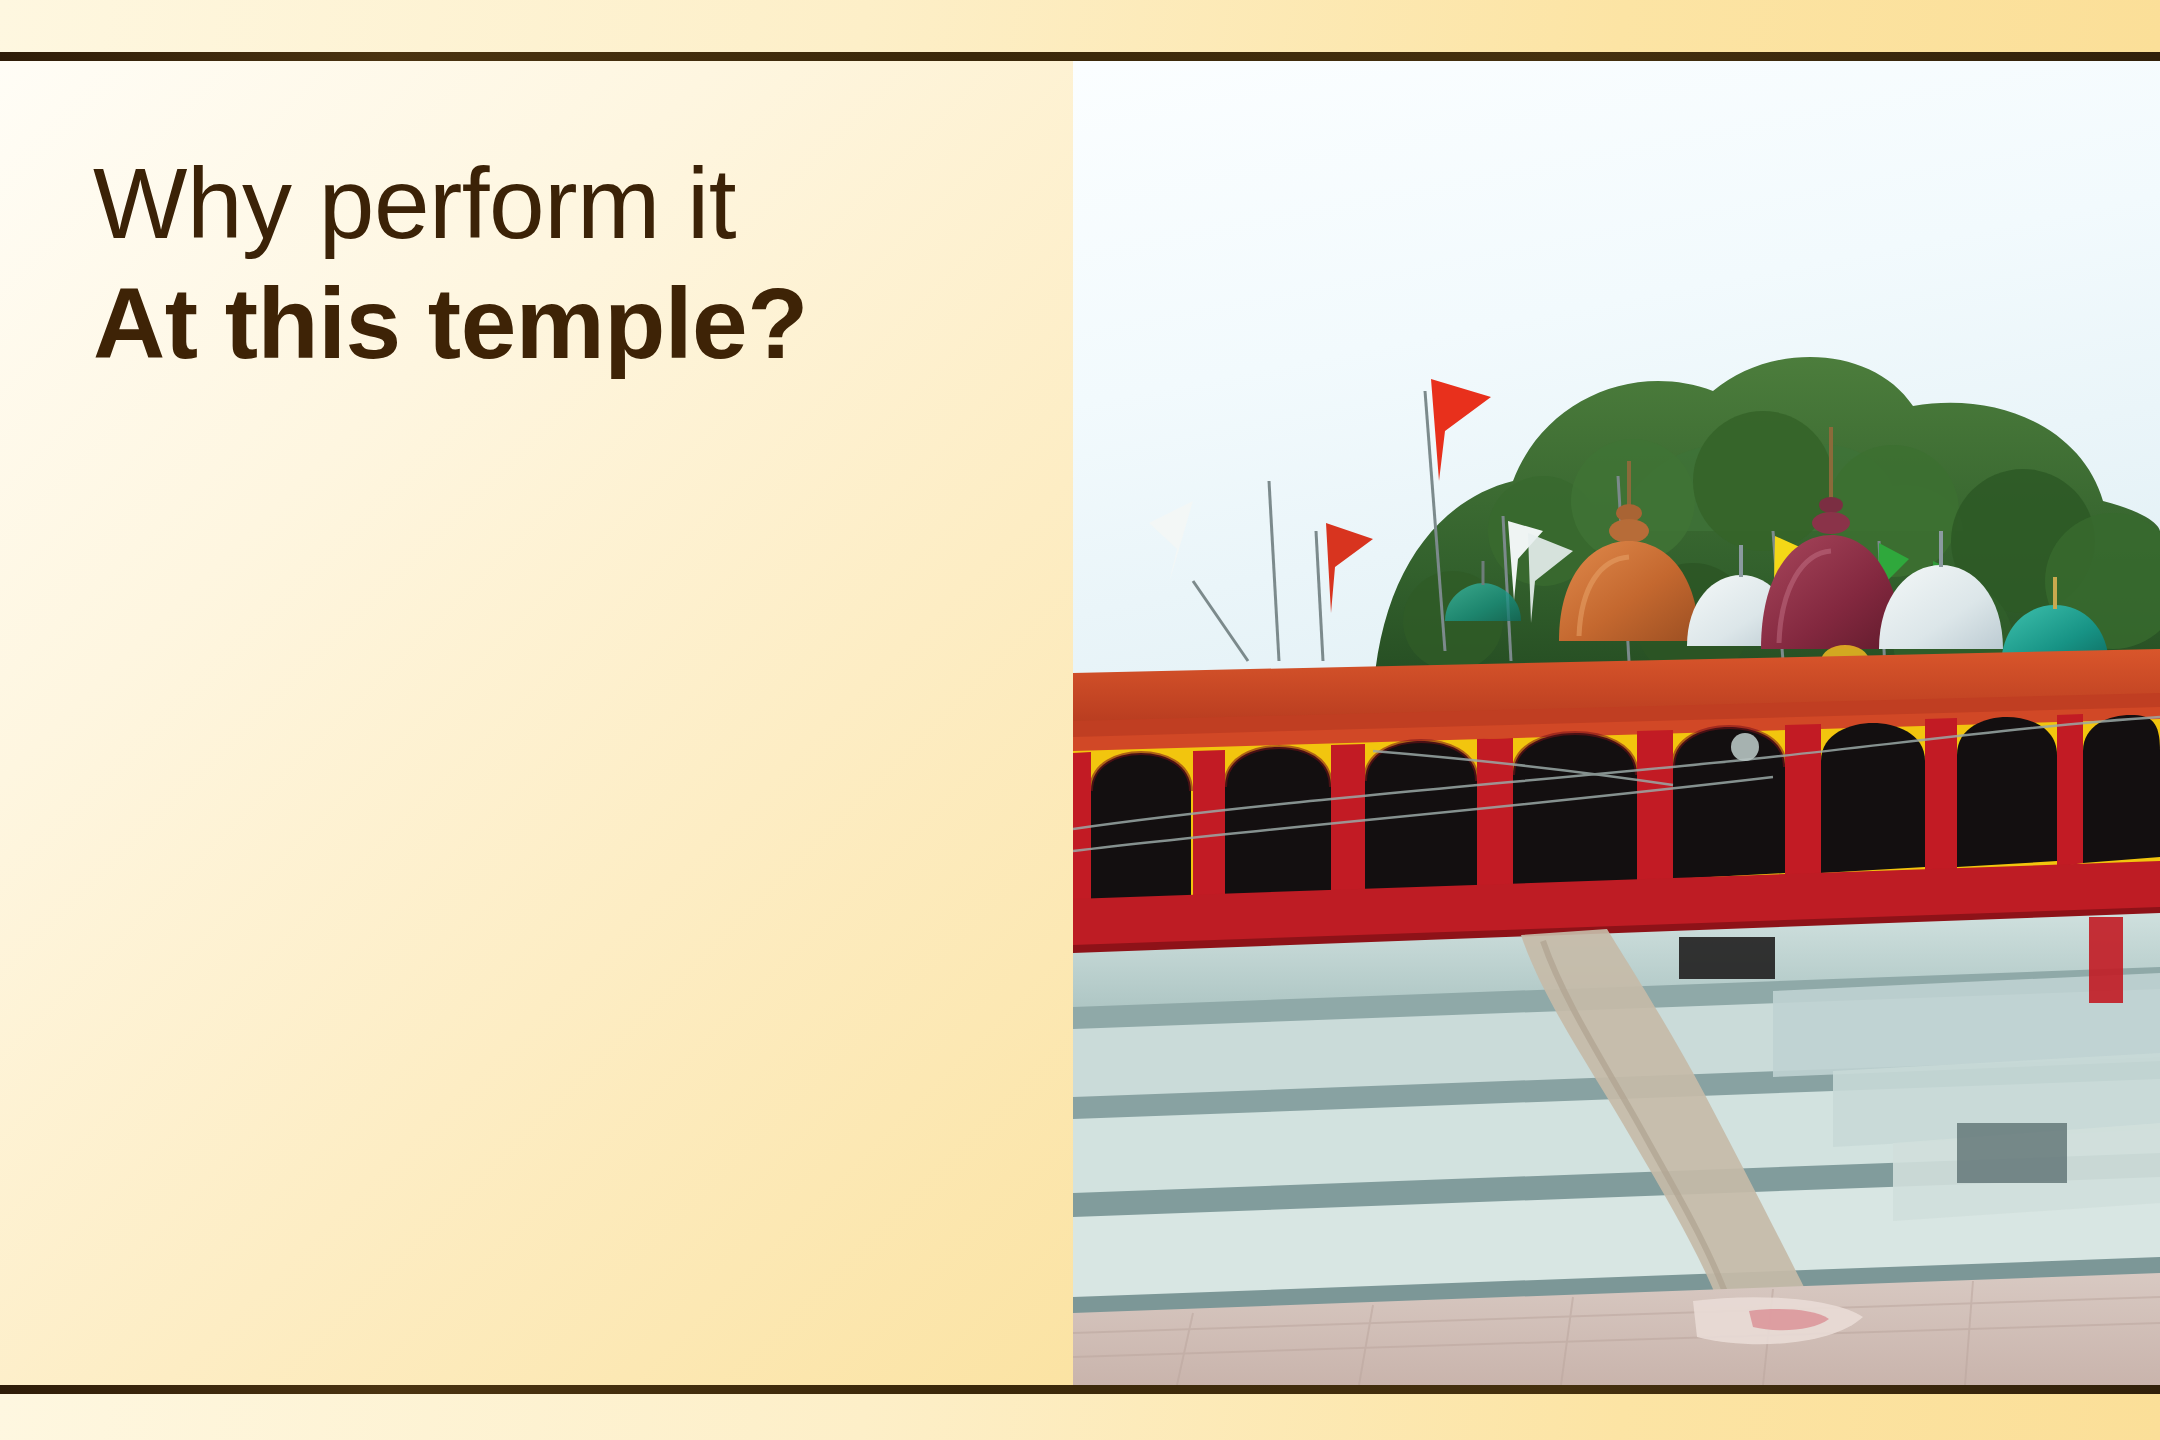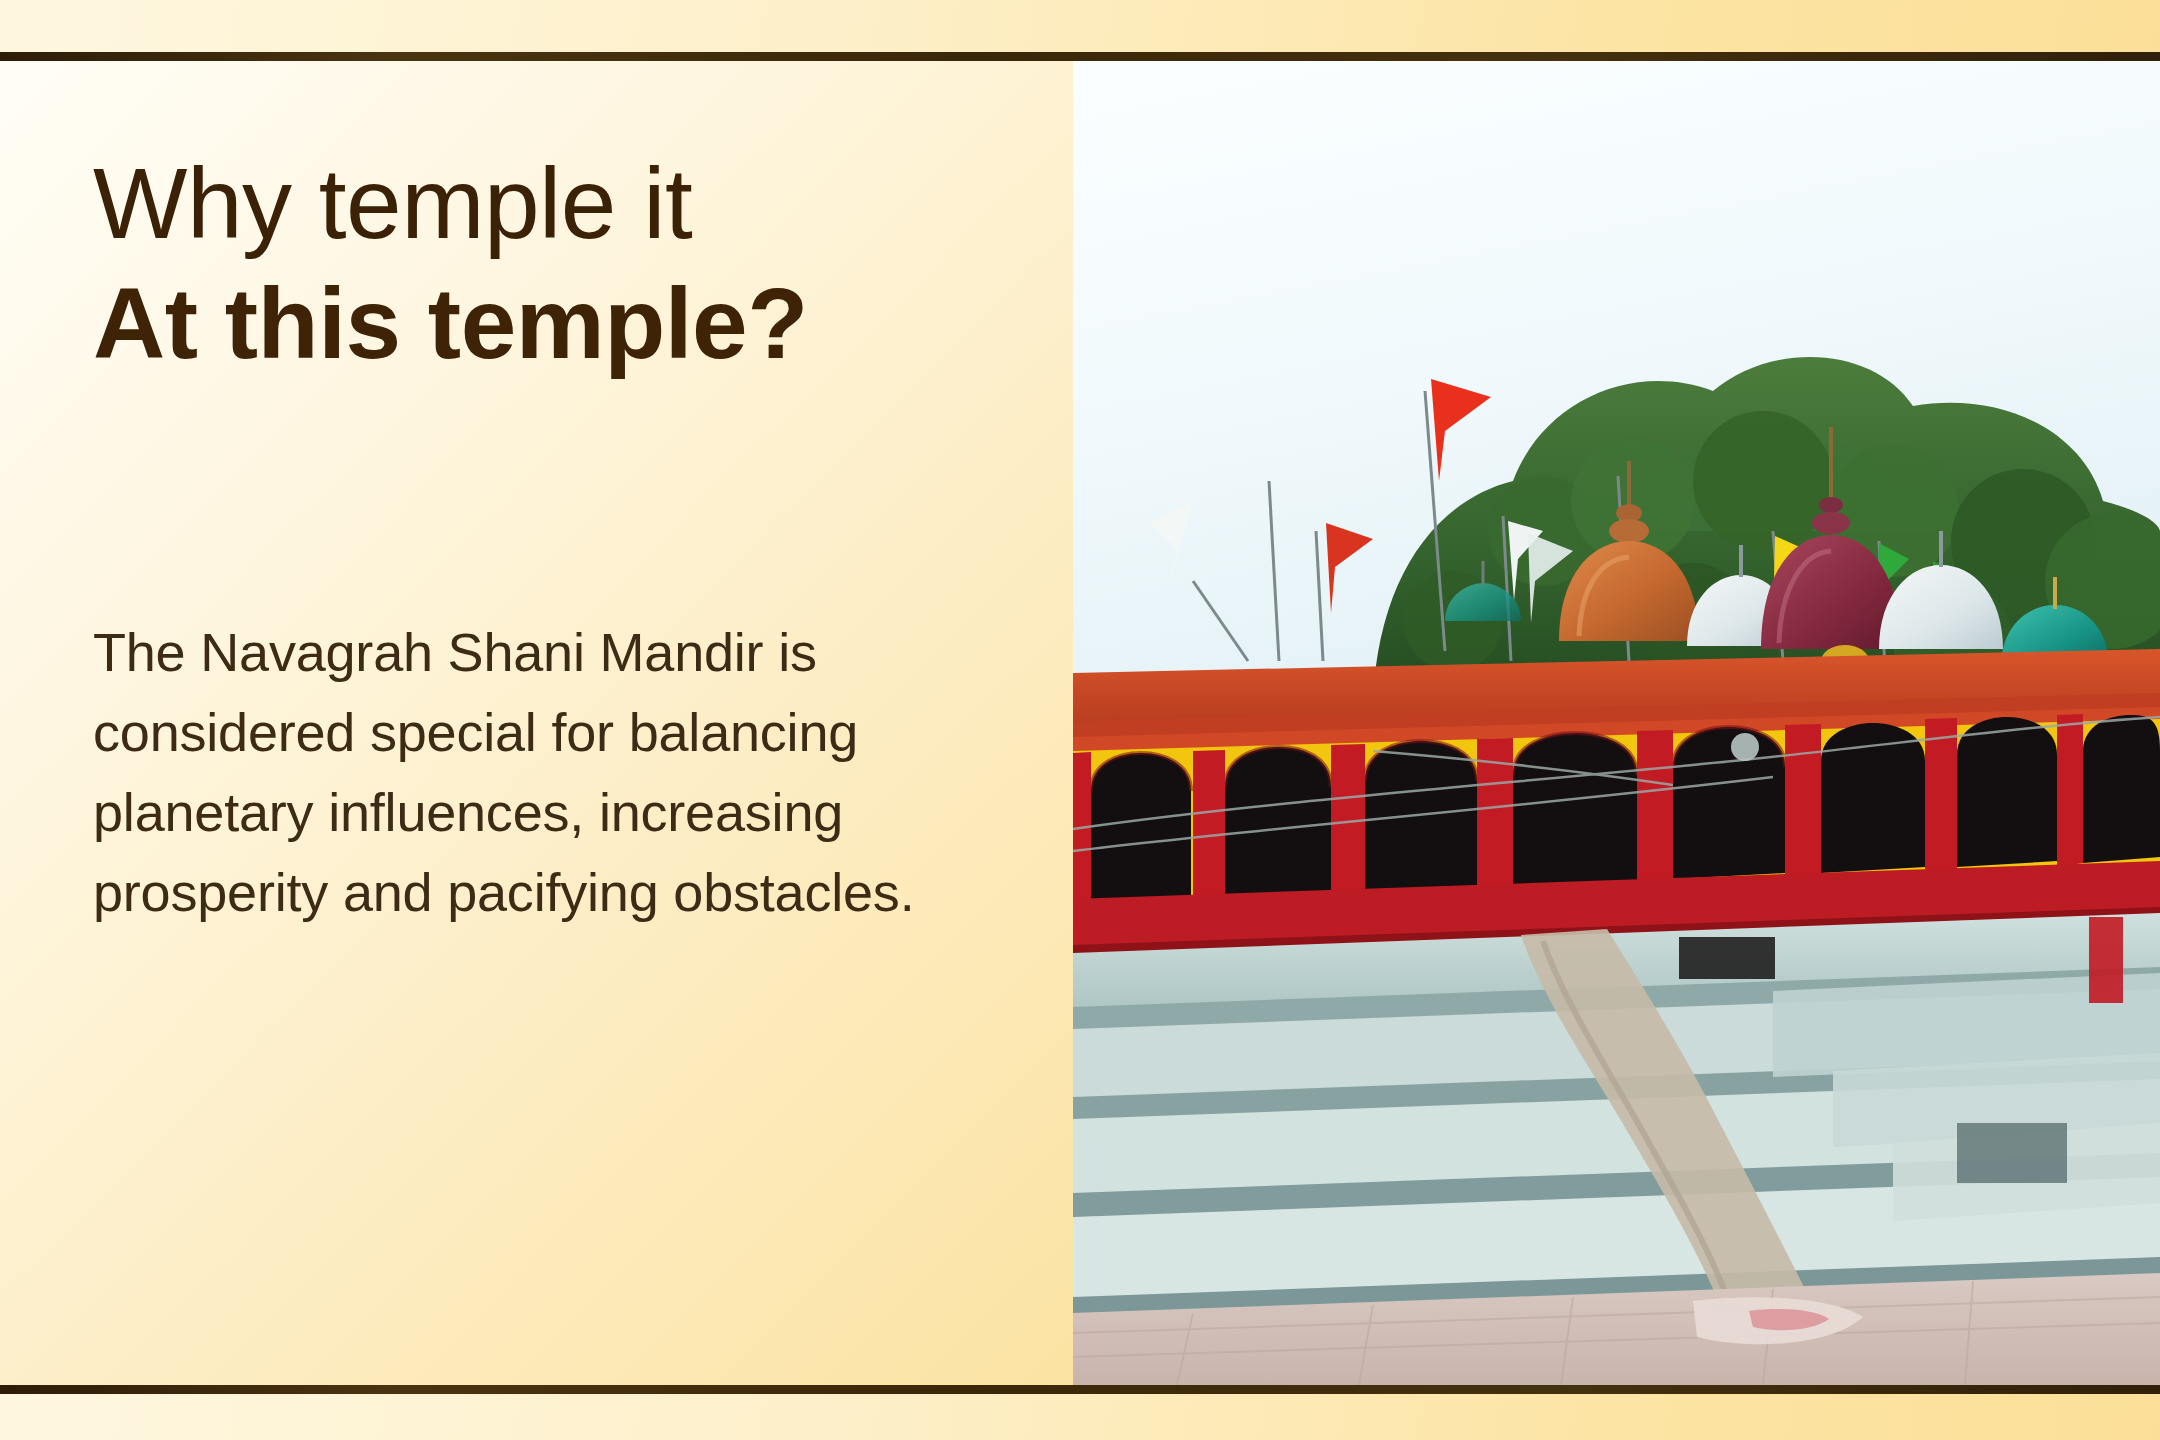--- a/index.html
+++ b/index.html
@@ -58,24 +58,23 @@
 </head>
 <body>
 
 <div id="slide">
 
   <div class="band top"></div>
   <div class="rule top"></div>
 
   <div class="text-panel">
     <div class="headline">
-      <span class="h-line1">Why temple it</span>
+      <span class="h-line1">Why perform it</span>
       <span class="h-line2">At this temple?</span>
     </div>
-    <p class="body-copy">The Navagrah Shani Mandir is considered special for balancing planetary influences, increasing prosperity and pacifying obstacles.</p>
   </div>
 
   <div class="photo">
     <svg viewBox="0 0 1087 1324" preserveAspectRatio="xMidYMid slice">
       <defs>
         <linearGradient id="skyG" x1="0" y1="0" x2="0.3" y2="1">
           <stop offset="0%" stop-color="#FBFEFF"></stop>
           <stop offset="45%" stop-color="#F2FAFD"></stop>
           <stop offset="100%" stop-color="#E2F0F5"></stop>
         </linearGradient>

